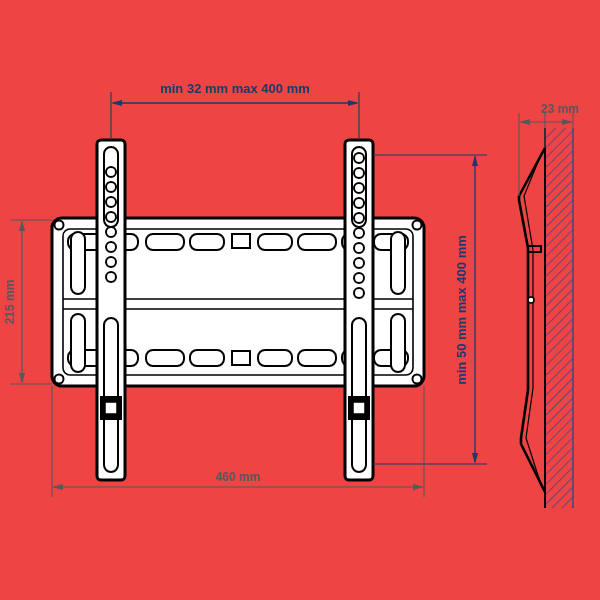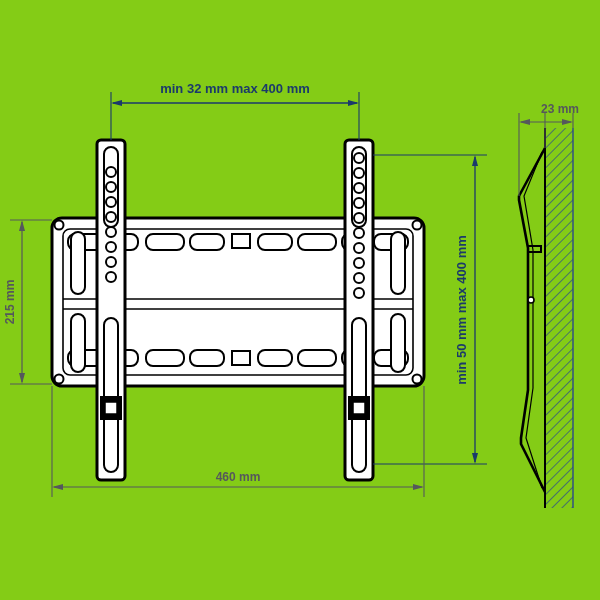--- a/index.html
+++ b/index.html
@@ -7,21 +7,21 @@
     padding: 0;
     background: #ffffff;
   }
   body {
     font-family: "Liberation Sans", sans-serif;
   }
   #stage {
     position: relative;
     width: 600px;
     height: 600px;
-    background: #84cc16;
+    background: #ef4444;
     overflow: hidden;
   }
   svg {
     display: block;
   }
   .dimlabel {
     font-family: "Liberation Sans", sans-serif;
     font-size: 13px;
     font-weight: bold;
     fill: #1b3a6b;

